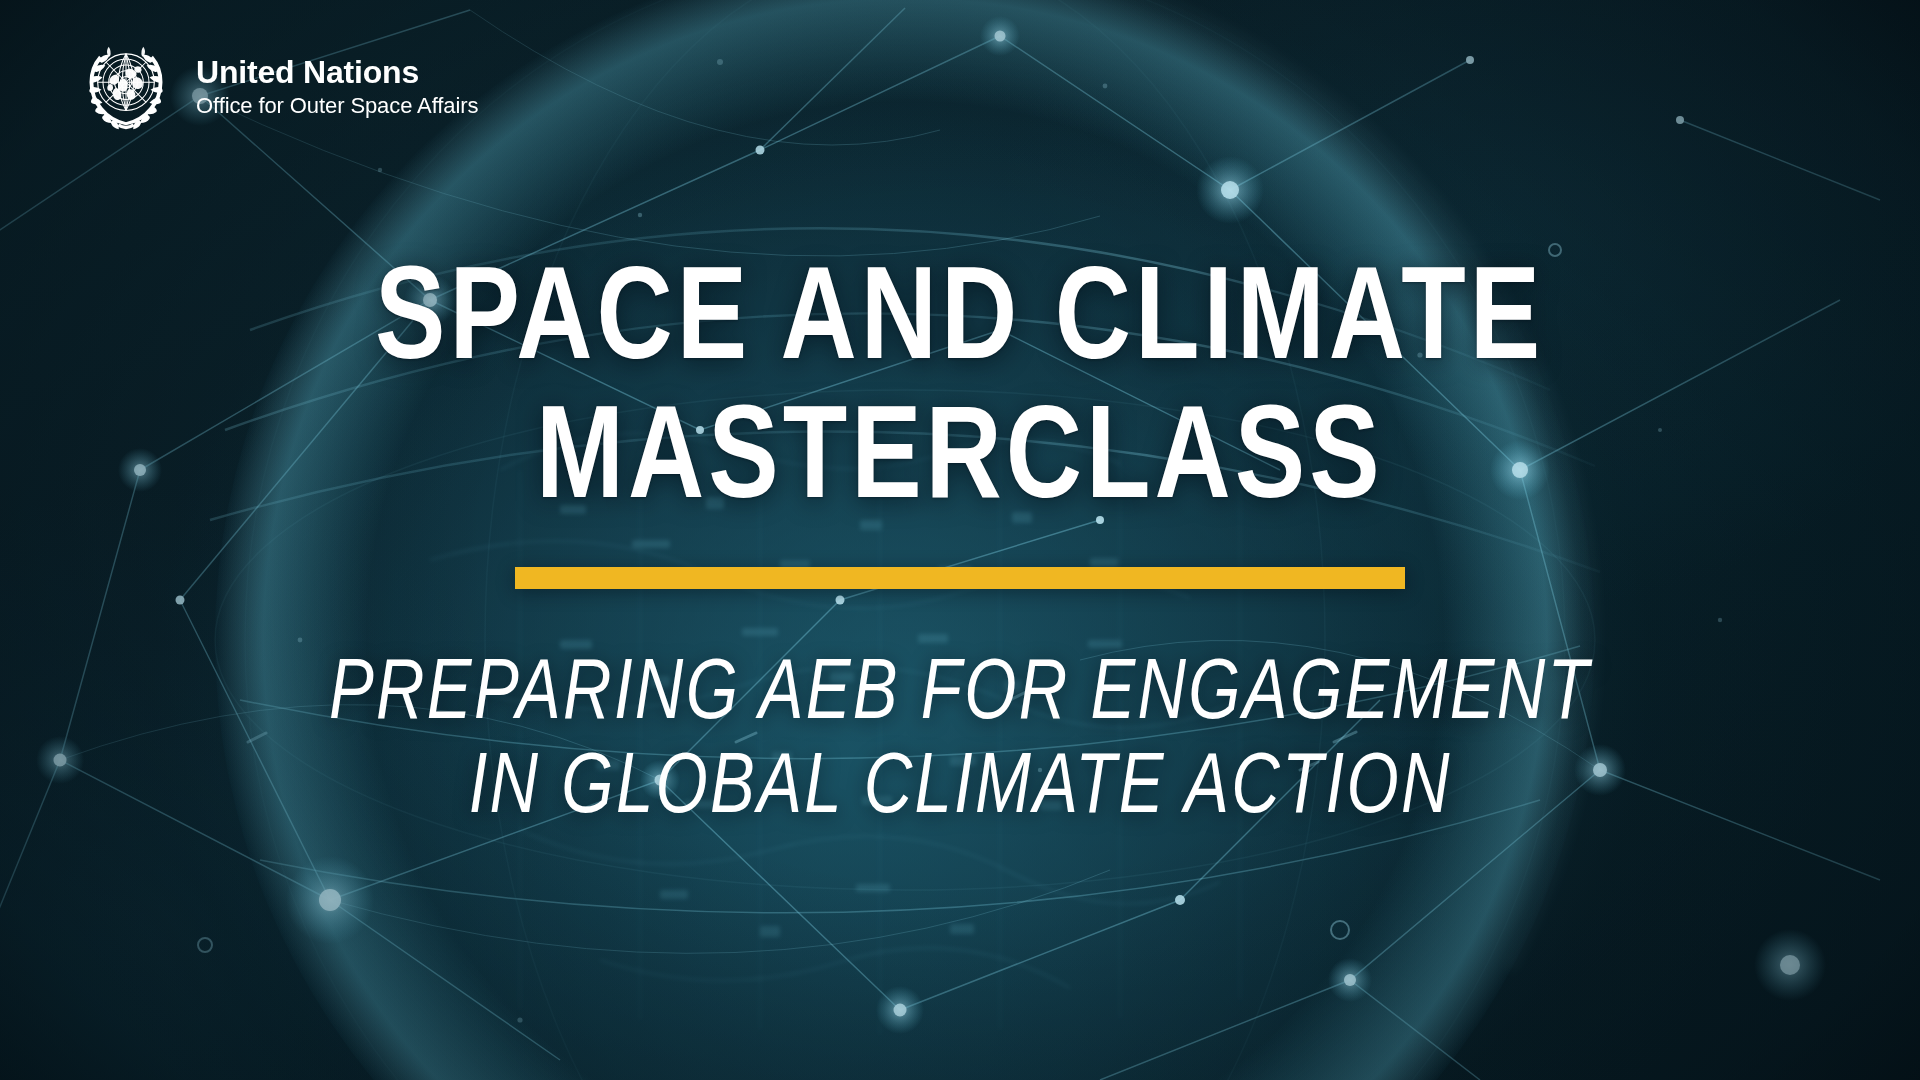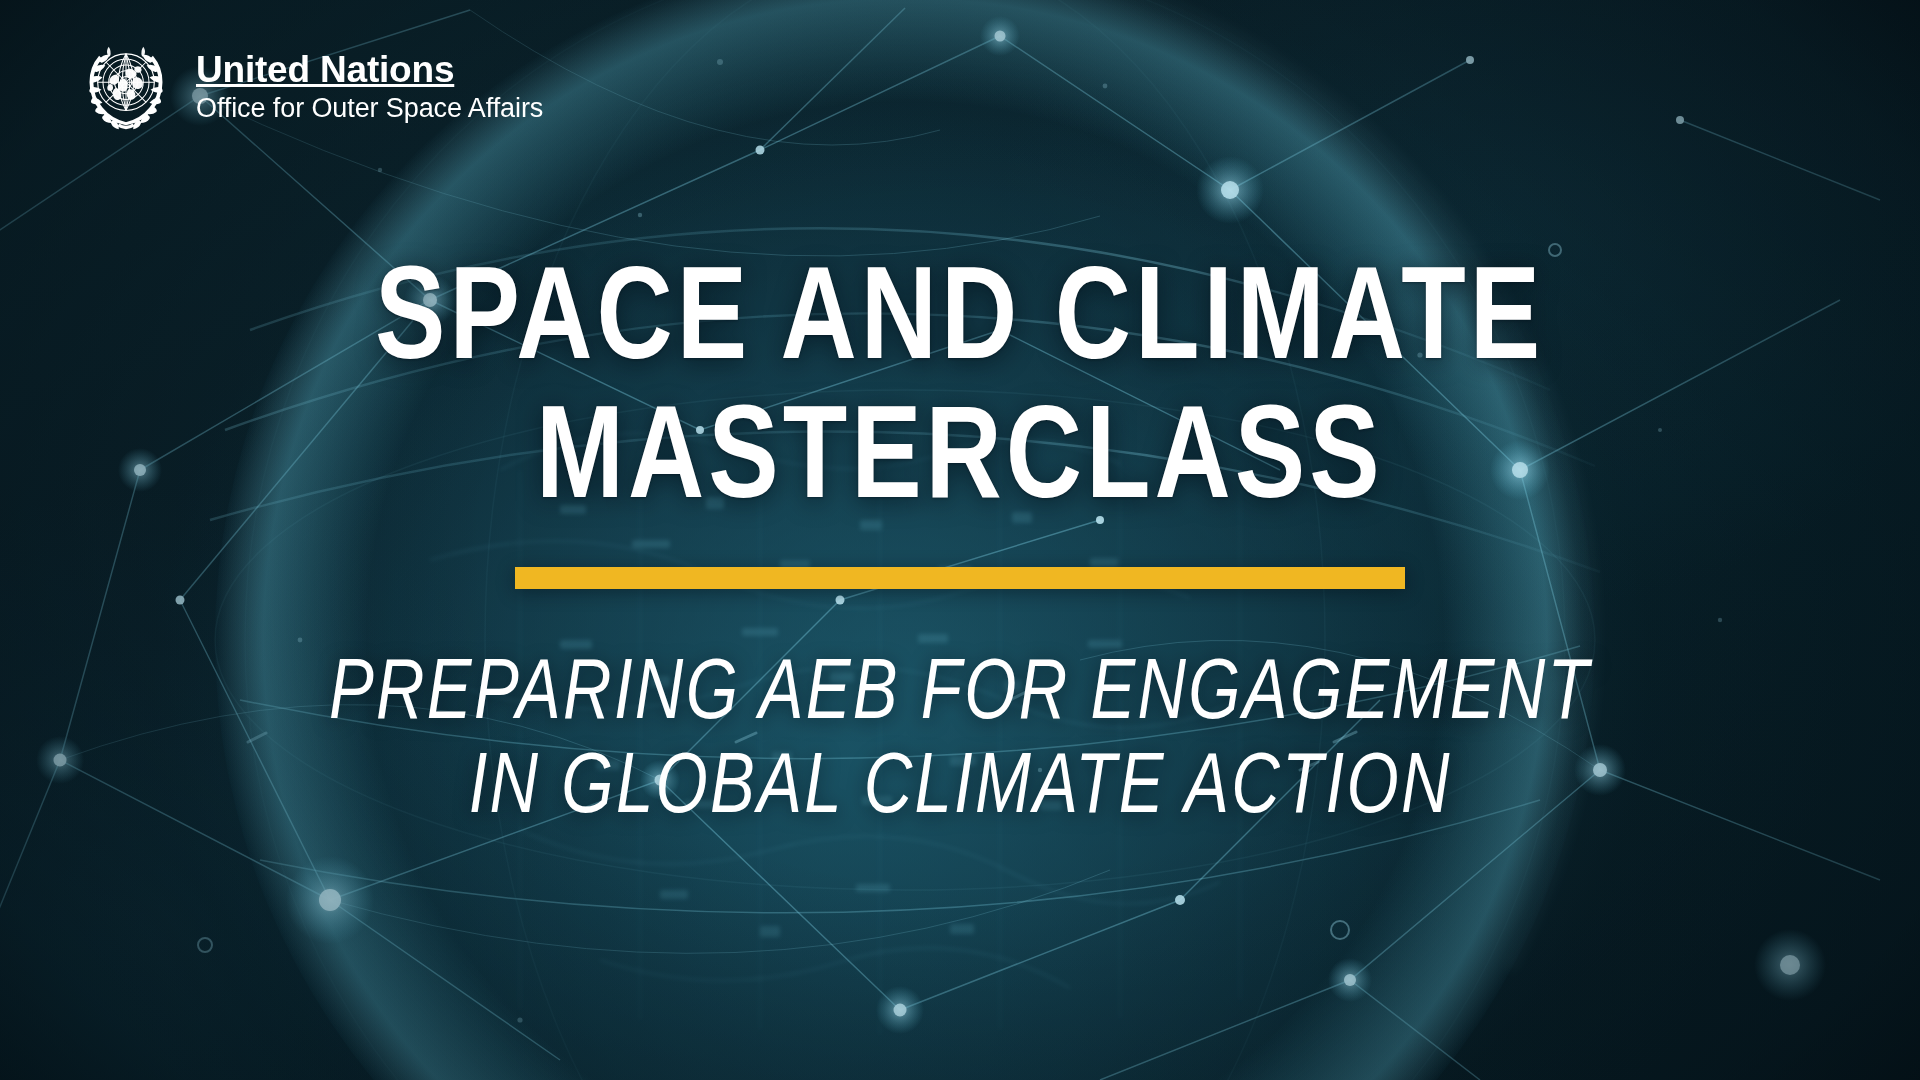--- a/index.html
+++ b/index.html
@@ -18,25 +18,25 @@
   .vignette{
     position:absolute;inset:0;
     background:radial-gradient(ellipse 1250px 900px at 50% 50%, rgba(0,0,0,0) 38%, rgba(3,14,20,0.48) 86%, rgba(2,11,16,0.72) 100%);
   }
 
   
   #logo{position:absolute;left:78px;top:38px;display:flex;align-items:center;gap:22px;}
   #un-emblem{width:96px;height:96px;flex:0 0 96px;}
   #logo-text{display:flex;flex-direction:column;justify-content:center;line-height:1.0;}
   #logo-line1{
-    font-size:37px;font-weight:700;color:#ffffff;letter-spacing:-0.2px;
-    font-family:"Liberation Sans", sans-serif;white-space:nowrap;text-decoration:underline;
+    font-size:32px;font-weight:700;color:#ffffff;letter-spacing:-0.2px;
+    font-family:"Liberation Sans", sans-serif;white-space:nowrap;
   }
   #logo-line2{
-    font-size:27px;font-weight:400;color:#ffffff;letter-spacing:-0.1px;margin-top:7px;
+    font-size:22px;font-weight:400;color:#ffffff;letter-spacing:-0.1px;margin-top:7px;
     font-family:"Liberation Sans", sans-serif;white-space:nowrap;
   }
 
   
   #center{
     position:absolute;left:0;right:0;top:250px;
     display:flex;flex-direction:column;align-items:center;
   }
   .title-line{
     color:#ffffff;text-transform:uppercase;text-align:center;white-space:nowrap;

